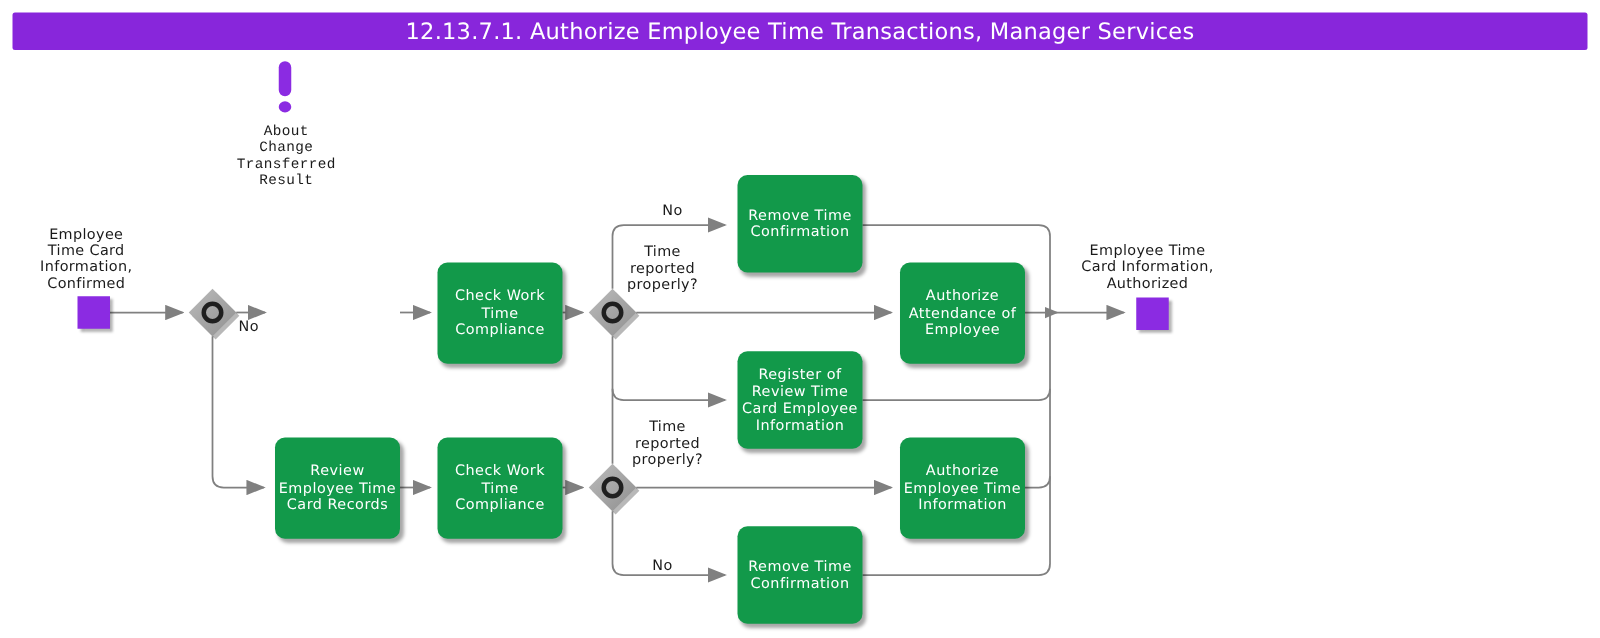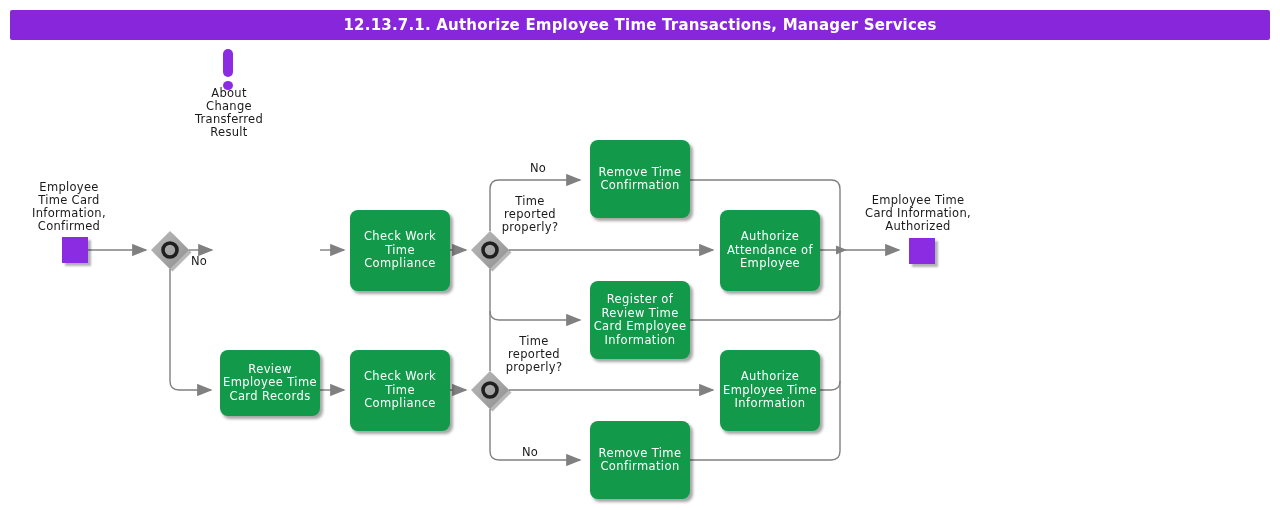--- a/index.html
+++ b/index.html
@@ -5,21 +5,21 @@
   html,body{margin:0;padding:0;background:#ffffff;}
   #canvas{
     position:relative;width:1280px;height:510px;background:#ffffff;overflow:hidden;
     font-family:"DejaVu Sans","Liberation Sans",sans-serif;
   }
   
   .title-bar{
     position:absolute;left:10px;top:10px;width:1260px;height:30px;
     background:#8826db;border-radius:2px;
     display:flex;align-items:center;justify-content:center;
-    color:#ffffff;font-size:15px;font-weight:bold;letter-spacing:0.2px;
+    color:#ffffff;font-size:18px;font-weight:normal;letter-spacing:0.2px;
   }
   
   .lbl{
     position:absolute;color:#1a1a1a;font-size:11.5px;line-height:13px;
     text-align:center;white-space:pre-line;letter-spacing:0.3px;
   }
   
   .task{
     position:absolute;background:#12994a;border-radius:8px;
     box-shadow:2.5px 3px 3px rgba(0,0,0,0.35);
@@ -99,21 +99,21 @@
     <g>
       <polygon points="473.5,392.5 492.5,373.5 511.5,392.5 492.5,411.5" fill="rgba(0,0,0,0.28)"></polygon>
       <polygon points="471,390 490,371 509,390 490,409" fill="url(#diamondFill)"></polygon>
       <circle cx="490" cy="390" r="7" fill="none" stroke="#1f1f1f" stroke-width="3.6"></circle>
     </g>
   </svg>
 
   <div>
     <div class="ann-bar"></div>
     <div class="ann-dot"></div>
-    <div class="lbl" style="left:184px;top:87px;width:90px;">About
+    <div class="lbl" style="left:184px;top:99px;width:90px;font-family:Liberation Mono, monospace;">About
 Change
 Transferred
 Result</div>
   </div>
 
   <div class="lbl" style="left:19px;top:181px;width:100px;">Employee
 Time Card
 Information,
 Confirmed</div>
   <div class="event-square" style="left:62px;top:237px;"></div>
@@ -140,21 +140,21 @@
 Compliance</div>
   <div class="task" style="left:590px;top:140px;width:100px;height:78px;">Remove Time
 Confirmation</div>
   <div class="task" style="left:720px;top:210px;width:100px;height:81px;">Authorize
 Attendance of
 Employee</div>
   <div class="task" style="left:590px;top:281px;width:100px;height:78px;">Register of
 Review Time
 Card Employee
 Information</div>
-  <div class="task" style="left:220px;top:350px;width:100px;height:66px;">Review
+  <div class="task" style="left:220px;top:350px;width:100px;height:81px;">Review
 Employee Time
 Card Records</div>
   <div class="task" style="left:350px;top:350px;width:100px;height:81px;">Check Work
 Time
 Compliance</div>
   <div class="task" style="left:720px;top:350px;width:100px;height:81px;">Authorize
 Employee Time
 Information</div>
   <div class="task" style="left:590px;top:421px;width:100px;height:78px;">Remove Time
 Confirmation</div>

